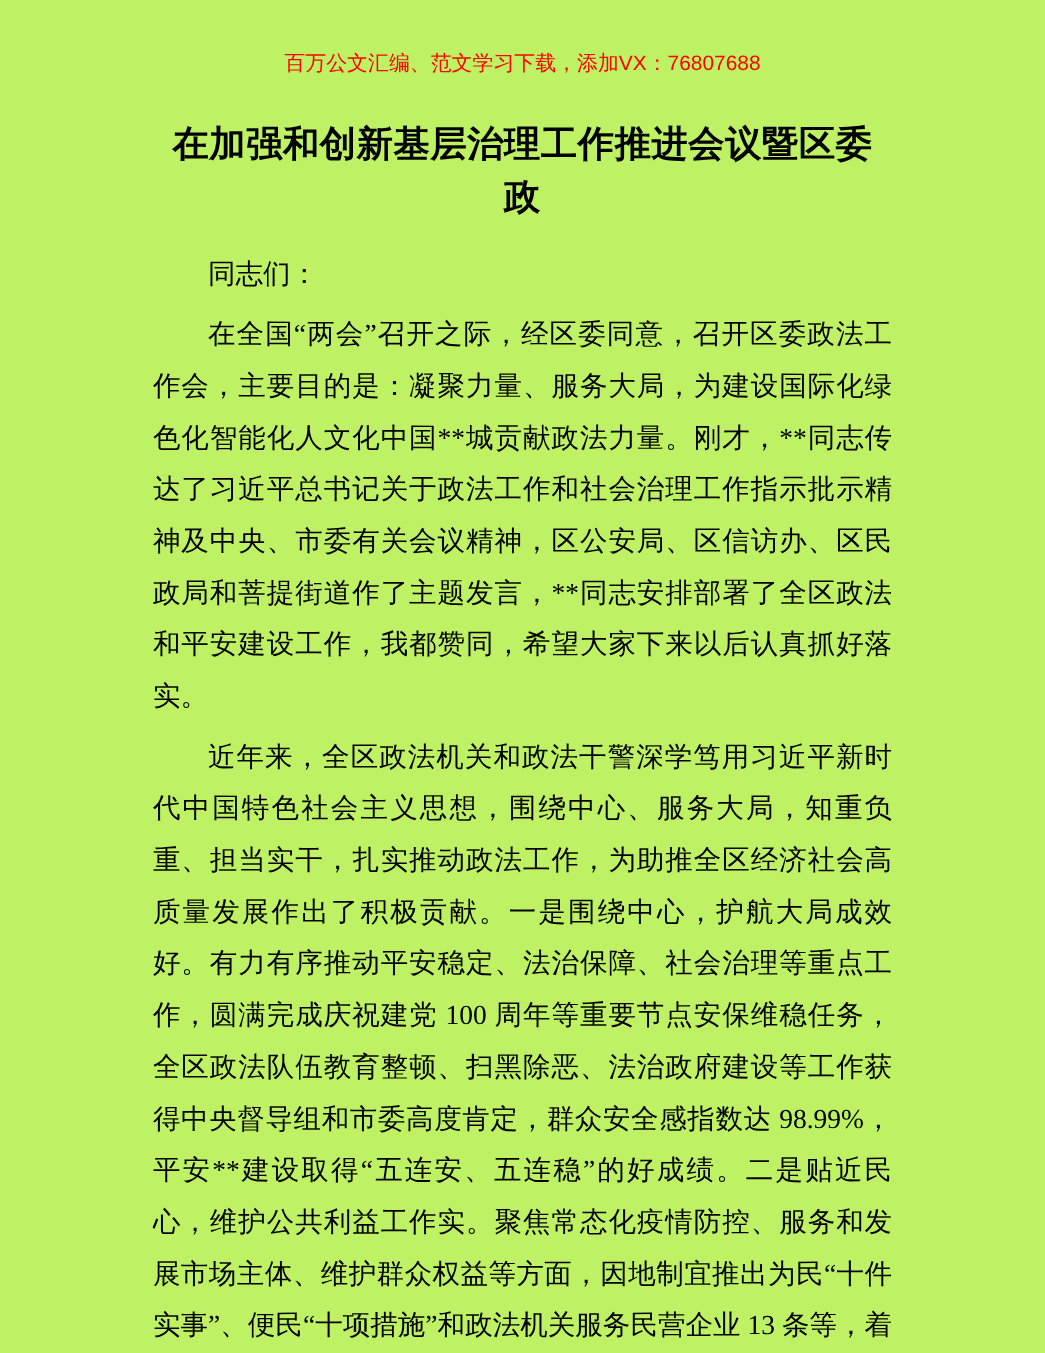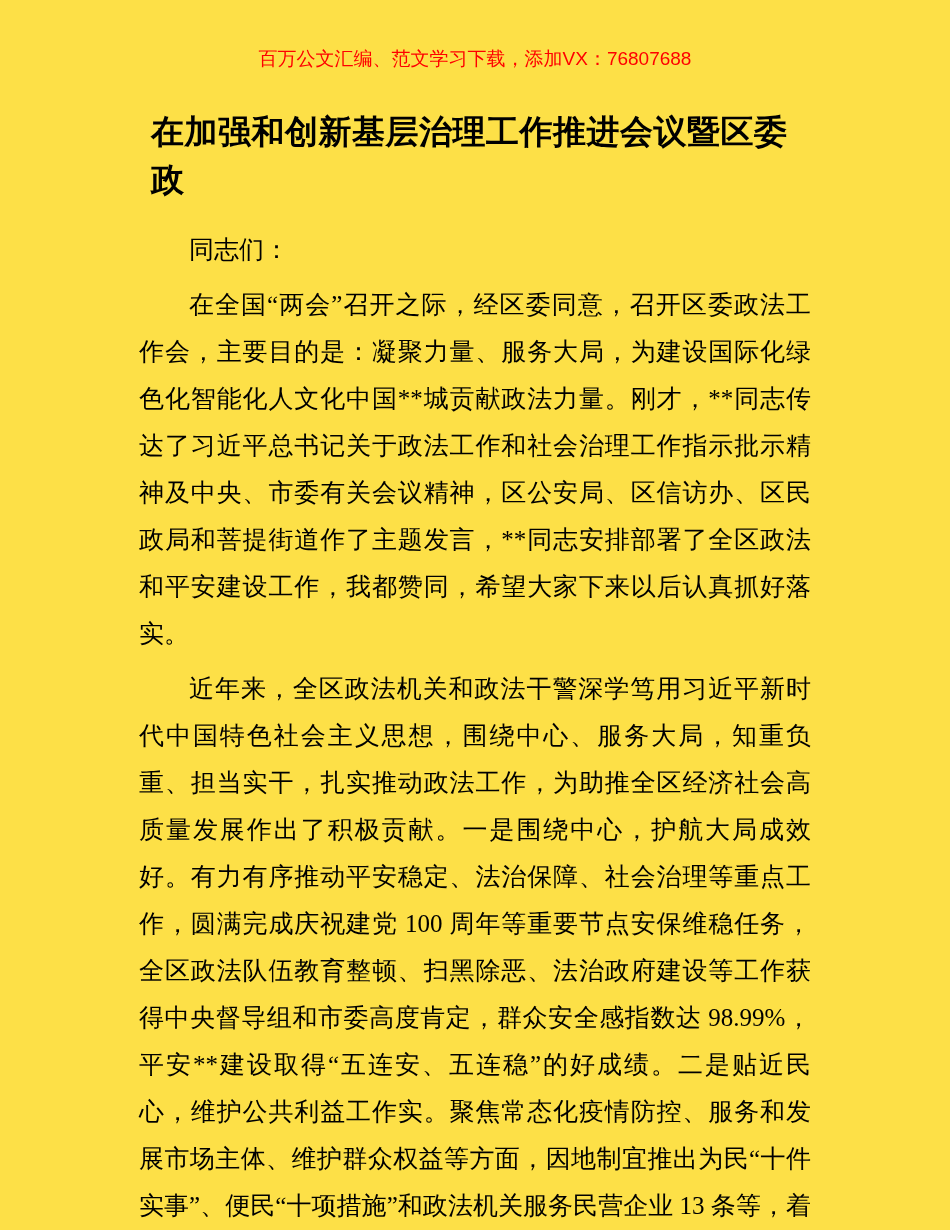--- a/index.html
+++ b/index.html
@@ -8,39 +8,40 @@
       background: #ffffff;
     }
     body {
       width: 950px;
       font-family: "Liberation Serif", serif;
     }
     .page {
       position: relative;
       width: 950px;
       height: 1230px;
-      background: #fde047;
+      background: #bef264;
       box-sizing: border-box;
       padding: 46px 139px 0 139px;
       color: #000000;
       overflow: hidden;
     }
     .watermark {
       font-family: "Liberation Sans", sans-serif;
       font-size: 19px;
       line-height: 26px;
       text-align: center;
       color: #fe0000;
       margin: 0 0 36px 0;
       white-space: nowrap;
     }
     .doc-title {
       font-size: 33px;
       font-weight: 700;
       line-height: 48px;
+      text-align: center;
       margin: 12px;
       letter-spacing: 0.5px;
     }
     .body-text {
       margin-top: 22px;
     }
     .para {
       font-size: 25px;
       line-height: 47px;
       text-align: justify;

